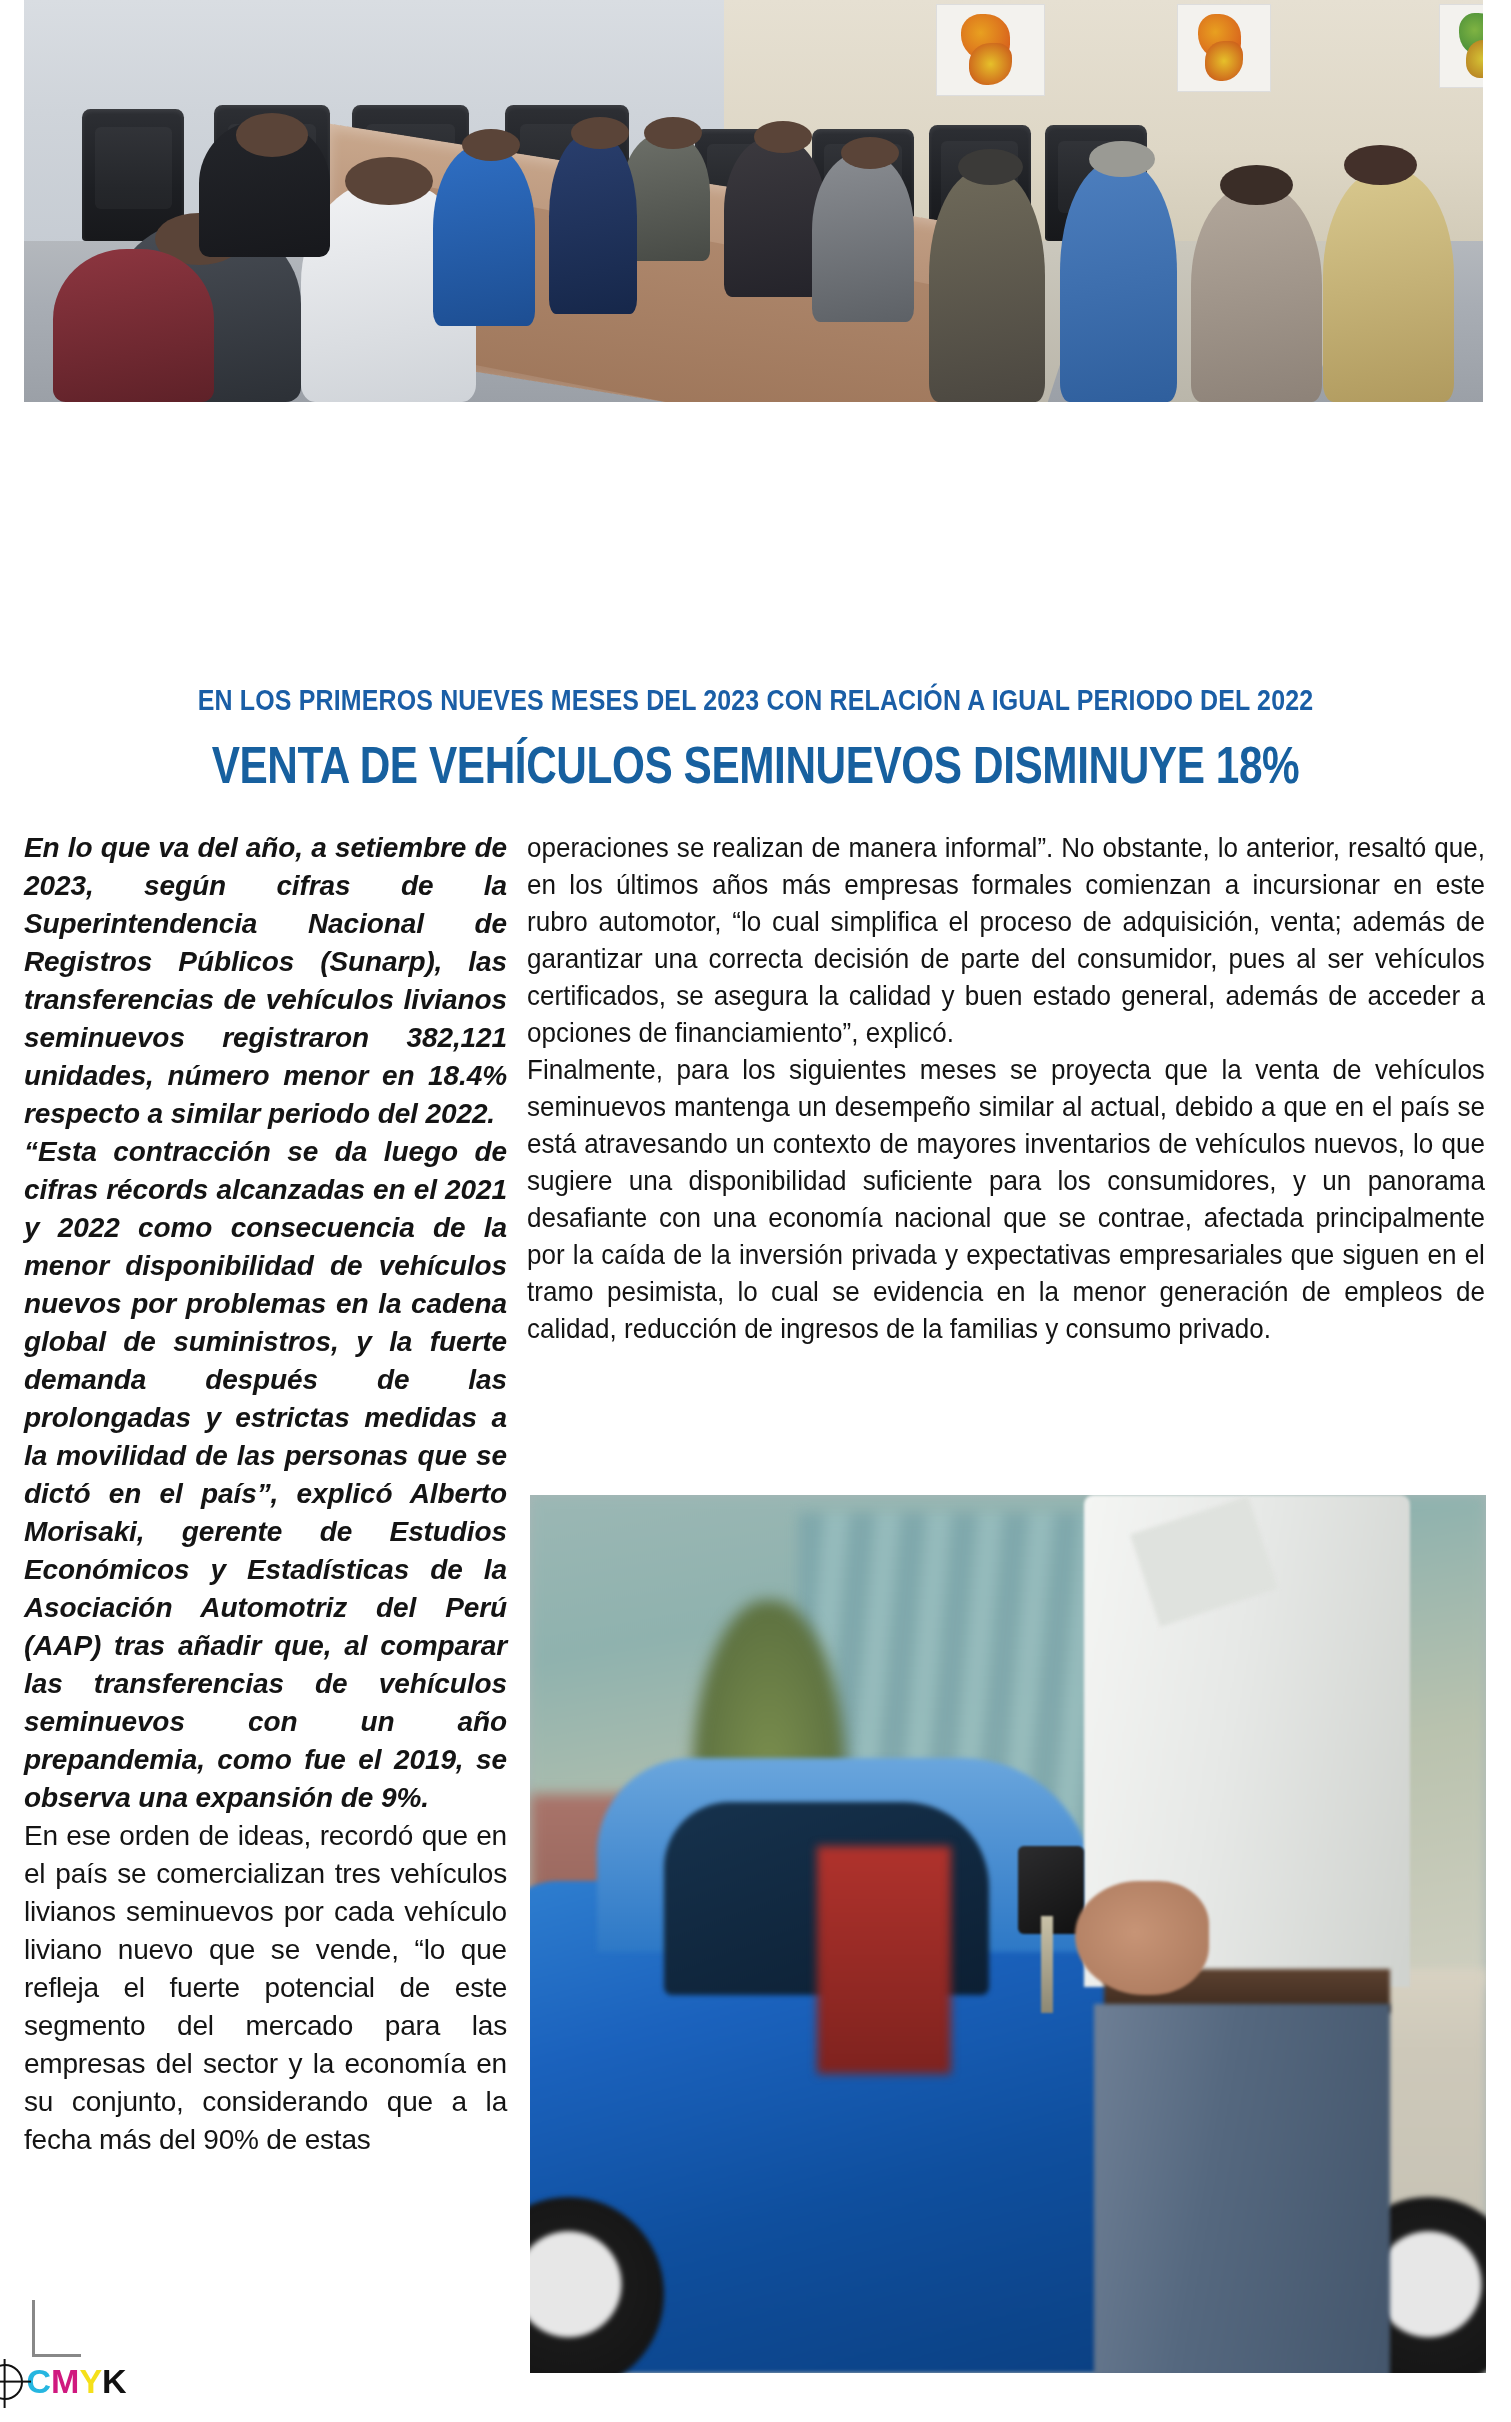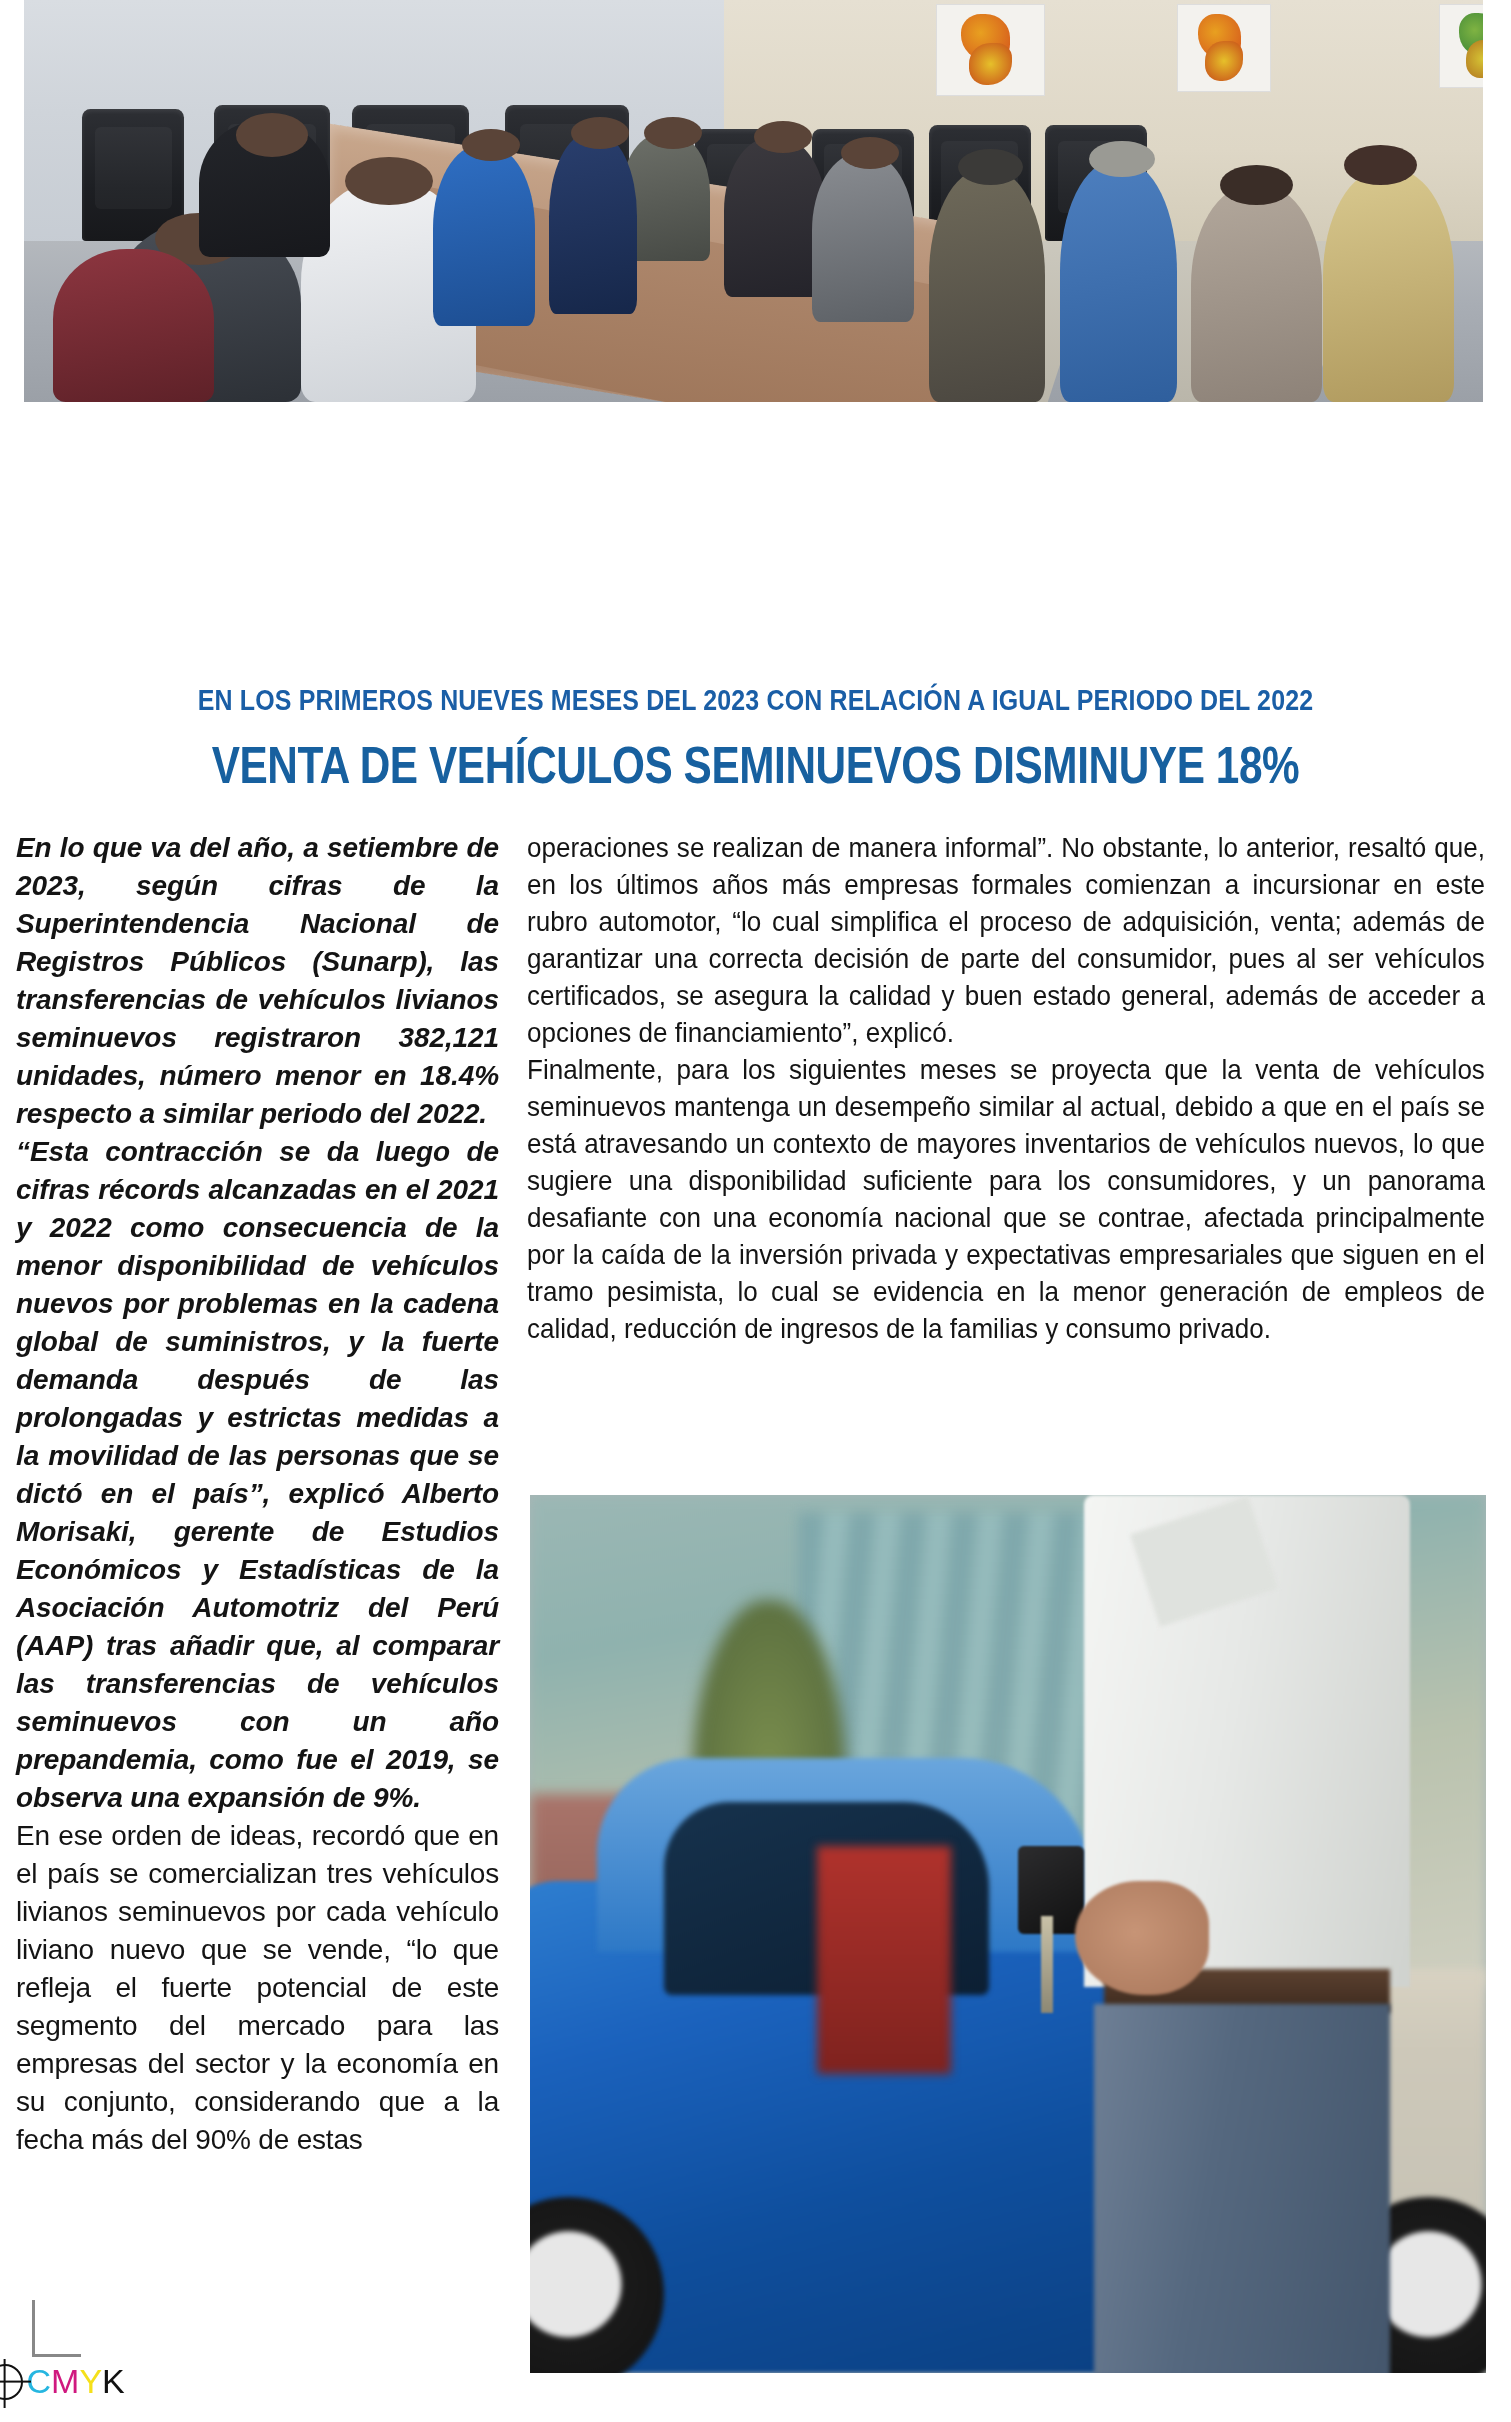--- a/index.html
+++ b/index.html
@@ -85,21 +85,21 @@
     font-family:"Liberation Sans", sans-serif;
     font-weight:bold;
     font-size:51px; letter-spacing:-0.5px;
     color:#17609f;
     transform:scaleX(.83); transform-origin:center;
     white-space:nowrap;
   }
 
   
   .col-left {
-    position:absolute; left:16px; top:829px; width:483px;
+    position:absolute; left:24px; top:829px; width:483px;
     text-align:justify;
     color:#141414;
   }
   .lead {
     font-size:28px; line-height:38px;
     font-weight:bold; font-style:italic;
     letter-spacing:-0.1px;
     text-align:justify;
   }
   .lead p { margin:0; }
@@ -232,21 +232,21 @@
     margin-left:-19px;
   }
   .reg-circle:before{
     content:""; position:absolute; left:-6.6px; top:50%; width:49px; height:2.8px;
     background:#111; transform:translateY(-50%);
   }
   .reg-circle:after{
     content:""; position:absolute; top:-6.6px; left:50%; height:49px; width:2.8px;
     background:#111; transform:translateX(-50%);
   }
-  .cmyk-letters { font-size:34px; font-weight:normal; letter-spacing:0px; }
+  .cmyk-letters { font-size:34px; font-weight:bold; letter-spacing:0px; }
   .cmyk-letters .c{color:#26b6e0;} .cmyk-letters .m{color:#d0197f;}
   .cmyk-letters .y{color:#f5e01a;} .cmyk-letters .k{color:#111;}
 
   .crop-mark-v {
     position:absolute; left:32px; top:2300px; width:2.8px; height:57px; background:#888;
   }
   .crop-mark-h {
     position:absolute; left:32px; top:2354px; width:49px; height:2.8px; background:#888;
   }
 </style>

